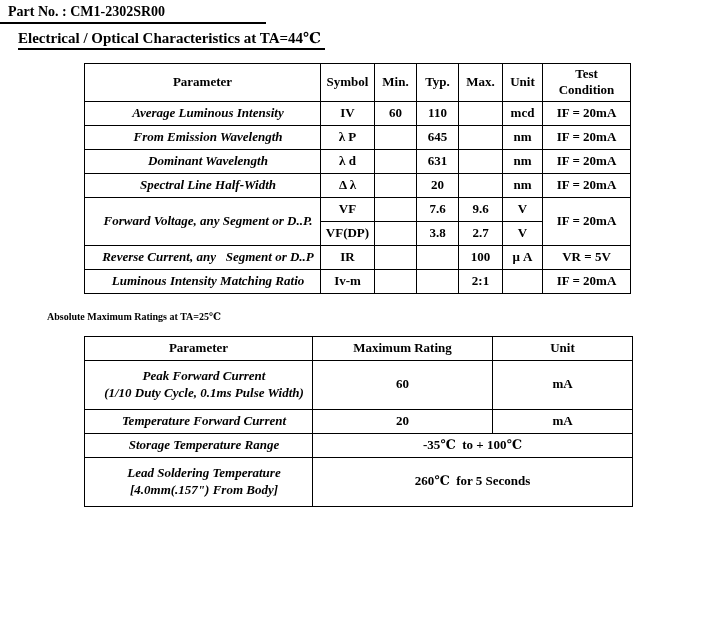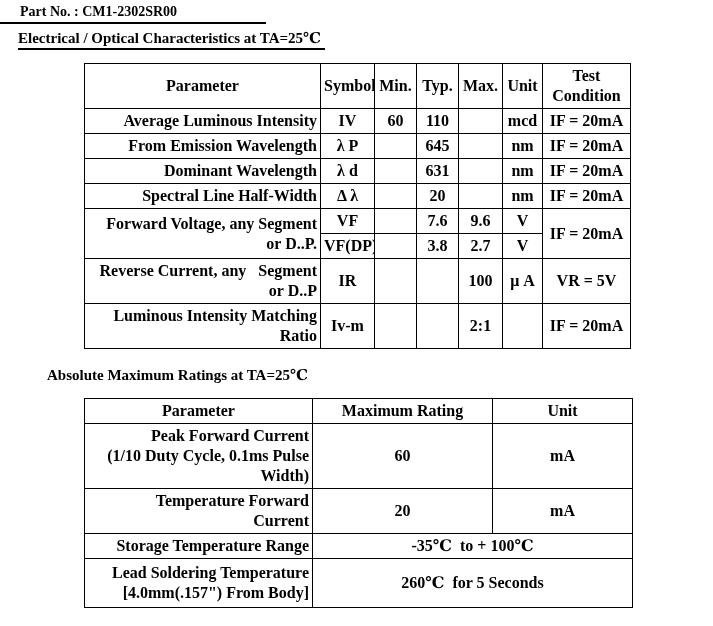--- a/index.html
+++ b/index.html
@@ -12,61 +12,61 @@
   .page {
     position: relative;
     width: 713px;
     height: 626px;
     background: #fff;
     overflow: hidden;
   }
   .part-bar {
     width: 266px;
     font-size: 14px;
-    padding: 4px 0 2px 20px;
+    padding: 4px 0 2px 8px;
     border-bottom: 2px solid #000;
     white-space: nowrap;
   }
   .sec1-wrap { margin: 5px 0 0 18px; }
   .sec1 {
     display: inline-block;
     font-size: 15px;
     padding: 0 4px 1px 0;
     border-bottom: 2px solid #000;
   }
   table {
     border-collapse: collapse;
     table-layout: fixed;
-    font-size: 16px;
+    font-size: 13px;
     font-weight: bold;
   }
   .t1 { margin: 13px 0 0 84px; width: 546px; }
   .t2 { margin: 14px 0 0 84px; width: 548px; }
   th, td {
     border: 1px solid #000;
     text-align: center;
     vertical-align: middle;
     padding: 2px 3px;
     height: 24px;
     line-height: 1.25;
     overflow: hidden;
   }
-  td.param { text-align: right; padding-left: 14px; }
+  td.param { text-align: center; padding-left: 14px; font-style: italic; }
   tr.tall th, tr.tall td { height: 49px; }
-  .sec2 { margin: 17px 0 0 47px; font-size: 15px; }
+  .sec2 { margin: 17px 0 0 47px; font-size: 10px; }
 </style>
 </head>
 <body>
 
 <div class="page">
 
   <div class="part-bar">Part No. : CM1-2302SR00</div>
 
   <div class="sec1-wrap">
-    <span class="sec1">Electrical / Optical Characteristics at TA=25℃</span>
+    <span class="sec1">Electrical / Optical Characteristics at TA=44℃</span>
   </div>
 
   <table class="t1">
     <colgroup>
       <col style="width:236px">
         <col style="width:54px">
         <col style="width:42px">
       <col style="width:42px">
         <col style="width:44px">
         <col style="width:40px">

